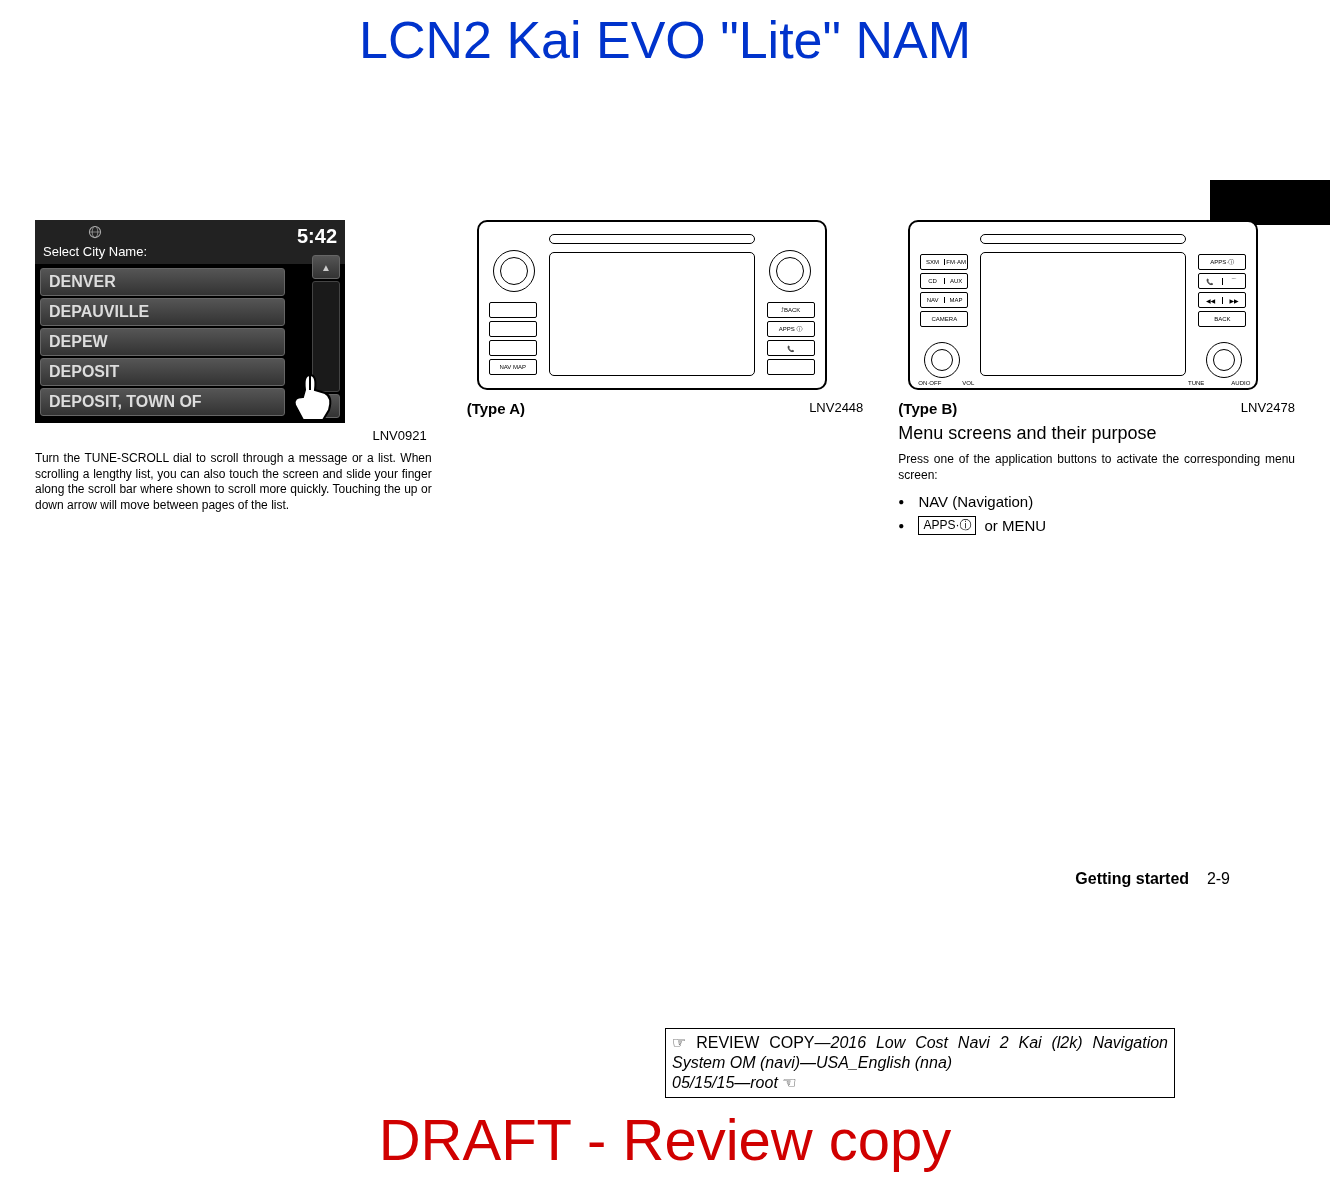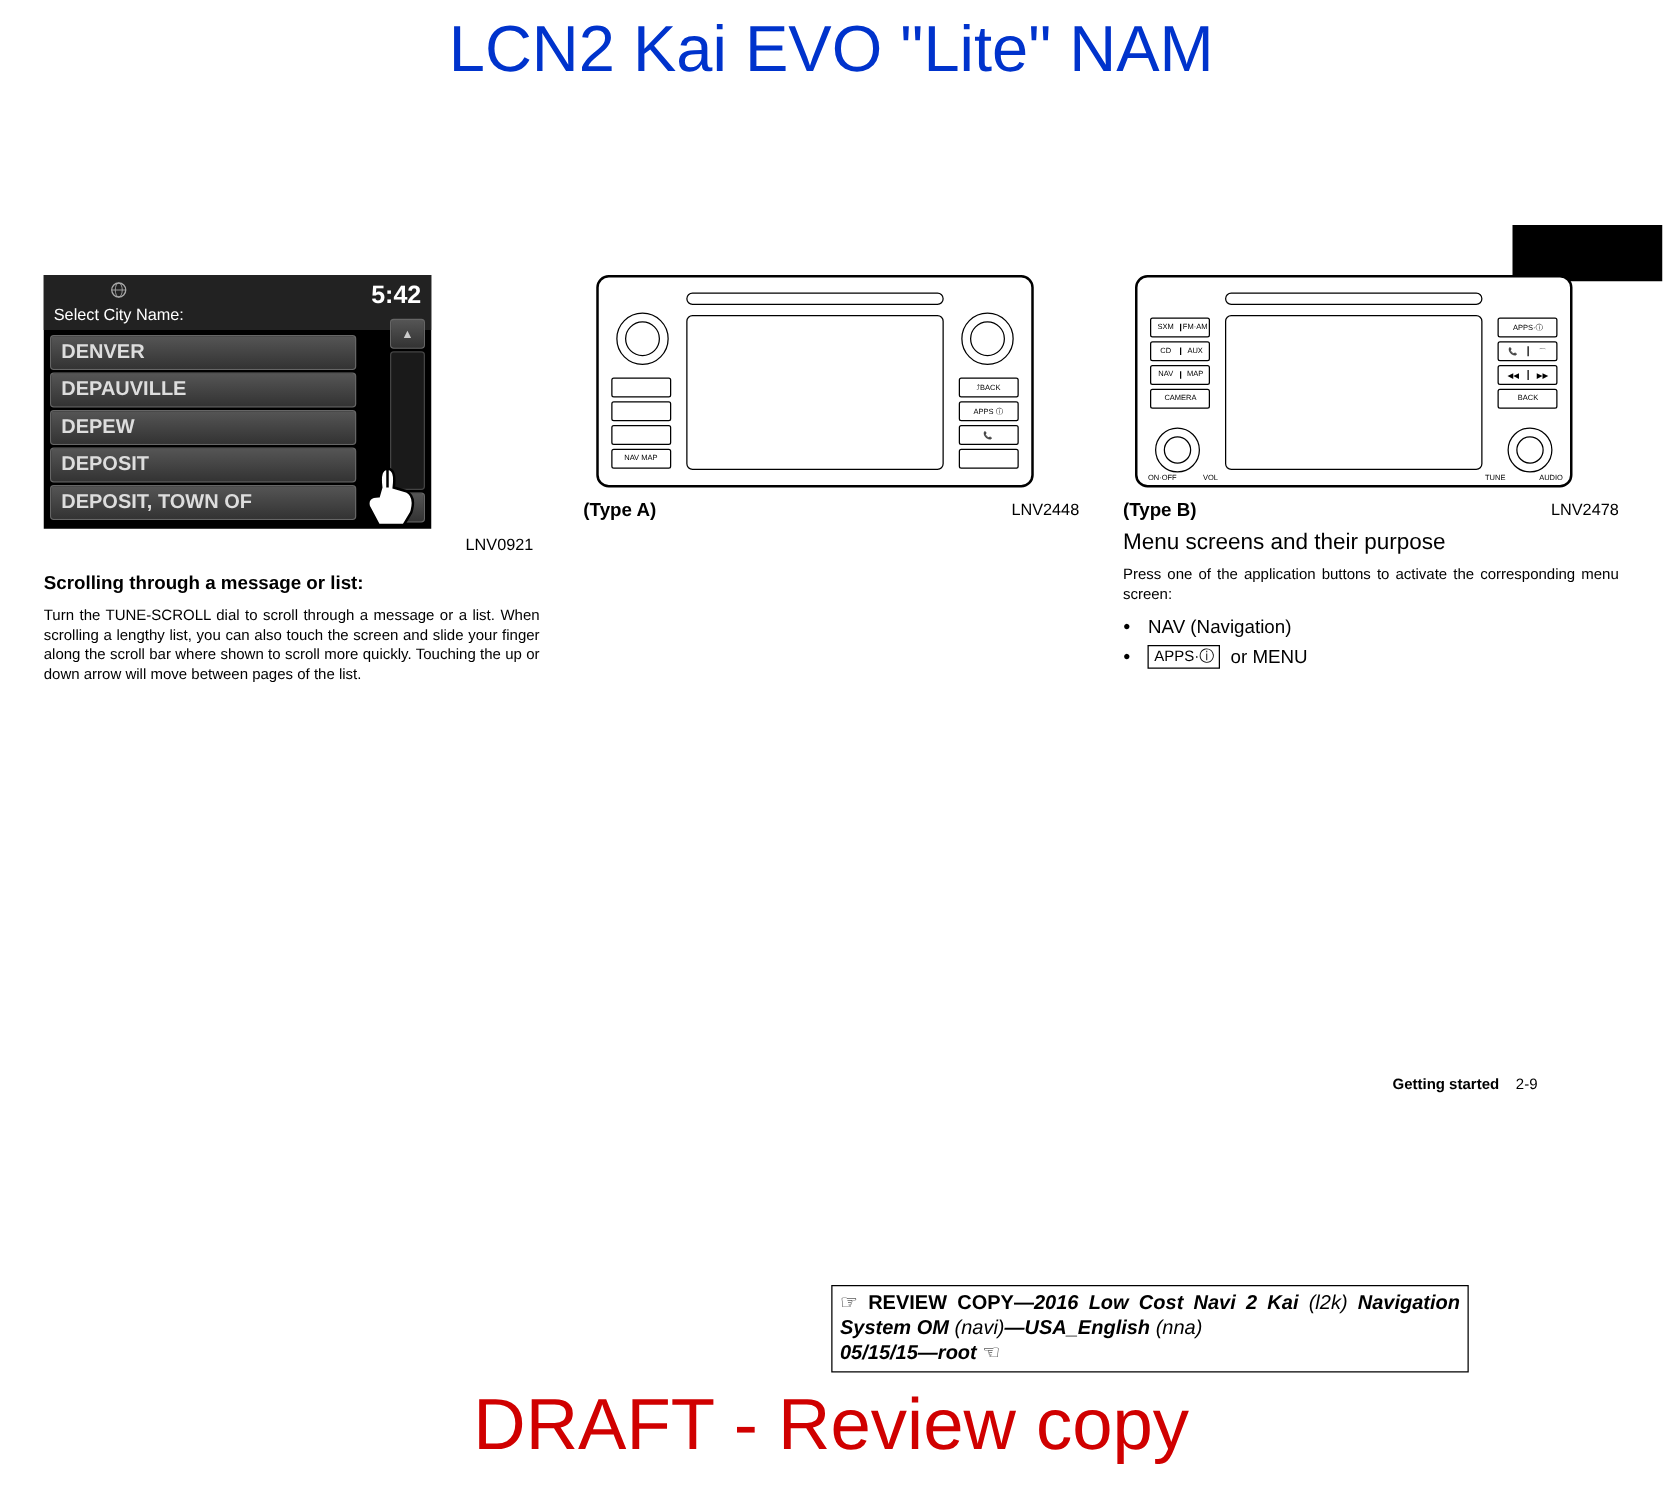--- a/index.html
+++ b/index.html
@@ -179,40 +179,40 @@
     .sub-heading-bold { font-weight: bold; font-size: 15px; margin: 15px 0 10px 0; }
     .section-heading { font-size: 18px; font-weight: normal; margin-top: 6px; }
     .body-text { font-size: 12px; line-height: 1.3; text-align: justify; margin-top: 8px; }
     .bullet-list { list-style: none; margin-top: 10px; }
     .bullet-list li { font-size: 15px; margin: 6px 0; display:flex; align-items:center; gap:8px;}
     .bullet-list li::before { content: "●"; font-size: 10px; margin-right: 6px; }
     .apps-tag { border: 1px solid #000; padding: 0 4px; font-size: 12px; display:inline-flex; align-items:center; gap:2px;}
 
     .footer-section-page {
       position: absolute;
-      bottom: 314px;
+      bottom: 300px;
       right: 100px;
-      font-size: 12px;
+      font-size: 16px;
       text-align: center;
     }
     .footer-section-page .section-name { font-weight: bold; }
 
     .review-box {
       position: absolute;
       bottom: 90px;
       left: 50%;
       transform: translateX(0%);
       border: 1.5px solid #000;
       padding: 4px 6px;
       width: 510px;
       font-size: 16px;
       line-height: 1.25;
       text-align: justify;
     }
-    .review-box b { font-weight: bold; }
+    .review-box b { font-weight: normal; }
     .review-box i { font-style: italic; }
 
     .draft-watermark {
       position: absolute;
       bottom: 15px;
       width: 100%;
       text-align: center;
       font-size: 58px;
       color: #d00000;
       font-weight: normal;
@@ -250,21 +250,20 @@
       <div class="fig1-scroll">
         <div class="fig1-scroll-btn">▲</div>
         <div class="fig1-scroll-track"></div>
         <div class="fig1-scroll-btn">▼</div>
       </div>
       <svg class="fig1-hand" viewBox="0 0 70 70">
         <path d="M 35 10 L 35 35 M 30 35 Q 28 20 35 20 Q 42 20 40 35 L 50 38 Q 58 42 54 55 L 48 65 L 28 65 L 20 50 Q 18 42 28 42 Z" fill="#fff" stroke="#000" stroke-width="2"></path>
       </svg>
     </div>
     <div class="fig-caption">LNV0921</div>
-    <div class="sub-heading-bold">Scrolling through a message or list:</div>
     <div class="body-text">Turn the TUNE-SCROLL dial to scroll through a message or a list. When scrolling a lengthy list, you can also touch the screen and slide your finger along the scroll bar where shown to scroll more quickly. Touching the up or down arrow will move between pages of the list.</div>
   </div>
 
   <div class="col">
     <div class="unit">
       <div class="disc-slot"></div>
       <div class="screen"></div>
       <div class="knob" style="left:14px; top:28px;"></div>
       <div class="knob" style="right:14px; top:28px;"></div>
       <div class="side-btns" style="left:10px; top:80px;">

